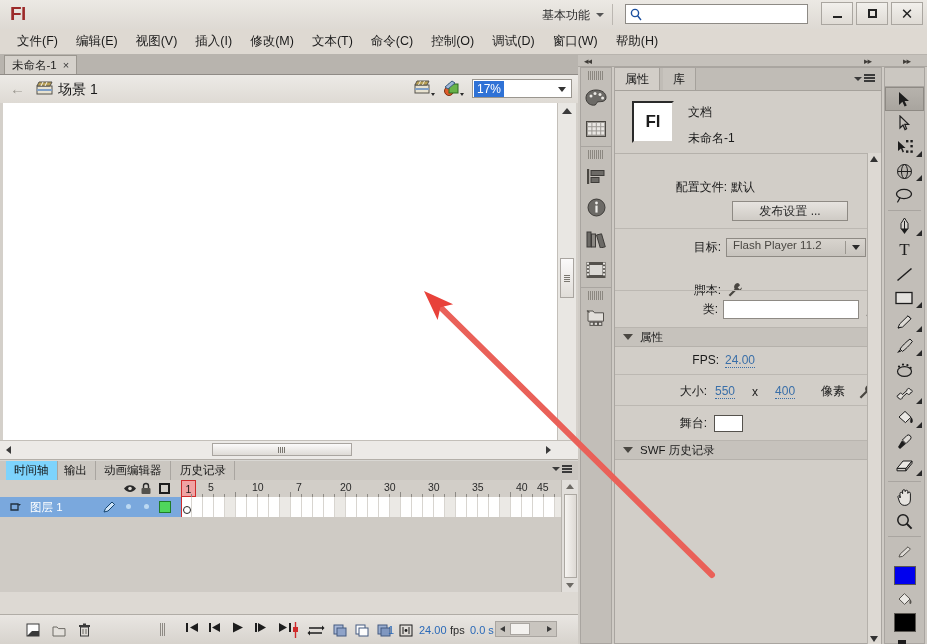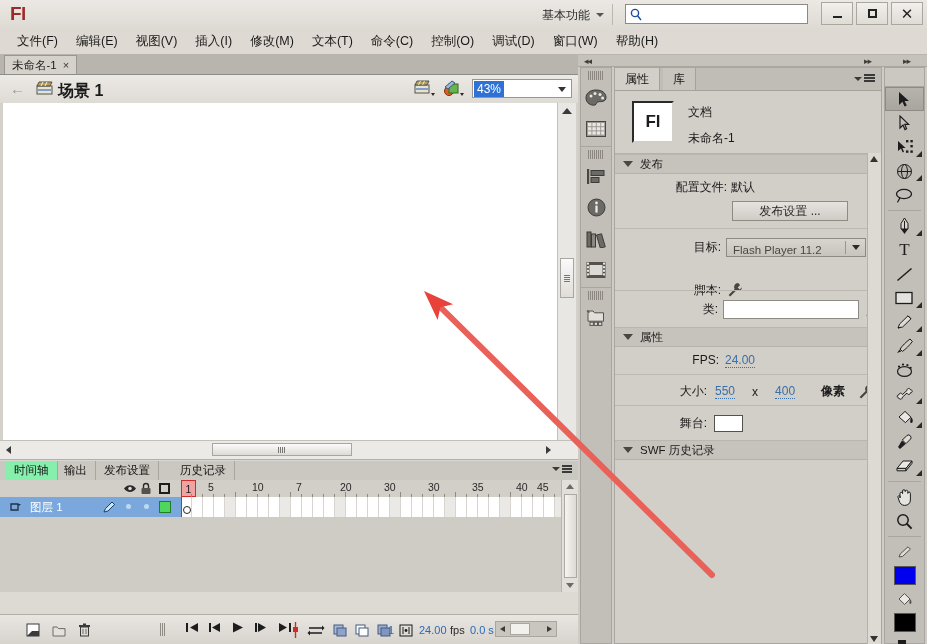--- a/index.html
+++ b/index.html
@@ -47,21 +47,21 @@
   .doctab{position:absolute;left:4px;top:0;height:19px;background:#d5d1cb;
     border:1px solid #9a968f;border-bottom:none;box-sizing:border-box;
     display:flex;align-items:center;gap:6px;padding:0 7px;font-size:11.5px;color:#1a1a1a;}
   .doctab .x{font-size:11px;color:#3a3a3a;}
 
   
   .editbar{position:absolute;left:0;top:75px;width:578px;height:28px;
     background:linear-gradient(#eceae6,#dedad4);border-bottom:1px solid #a9a5a0;}
   .backarrow{position:absolute;left:10px;top:6px;width:17px;height:15px;color:#9b9790;font-size:15px;line-height:15px;}
   .scene-ico{position:absolute;left:36px;top:6px;width:18px;height:15px;}
-  .scene-label{position:absolute;left:58px;top:6px;font-size:16px;color:#1a1a1a;font-weight:bold;}
+  .scene-label{position:absolute;left:58px;top:6px;font-size:14px;color:#1a1a1a;}
   .eb-ico1{position:absolute;left:414px;top:5px;width:26px;height:19px;}
   .eb-ico2{position:absolute;left:443px;top:5px;width:26px;height:19px;}
   .zoombox{position:absolute;left:472px;top:4px;width:100px;height:19px;
     background:#fff;border:1px solid #9a968f;box-sizing:border-box;}
   .zoomval{position:absolute;left:1px;top:1px;background:#2f72d6;color:#fff;
     font-size:12px;padding:1px 3px;}
   .zoomcaret{position:absolute;right:5px;top:7px;width:0;height:0;
     border-left:4px solid transparent;border-right:4px solid transparent;border-top:5px solid #333;}
 
   
@@ -88,21 +88,21 @@
     display:flex;align-items:center;justify-content:center;}
   .h-grip .lines{width:8px;height:6px;
     background:repeating-linear-gradient(90deg,#7a7770 0 1px,transparent 1px 2px);}
 
   
   .tl-tabbar{position:absolute;left:0;top:461px;width:578px;height:19px;
     background:#cbc7c1;border-bottom:1px solid #a5a19b;}
   .tl-tab{position:absolute;top:0;height:19px;box-sizing:border-box;
     display:flex;align-items:center;padding:0 8px;font-size:11.5px;color:#141414;
     border-right:1px solid #a9a5a0;}
-  .tl-tab.active{background:#86efac;}
+  .tl-tab.active{background:#7dd3fc;}
   .tl-menu{position:absolute;right:6px;top:4px;display:flex;align-items:center;gap:2px;}
   .tl-menu .tri{width:0;height:0;border-left:4px solid transparent;border-right:4px solid transparent;border-top:4px solid #3a3a3a;}
   .tl-menu .bars{width:10px;height:8px;background:repeating-linear-gradient(#3a3a3a 0 1.5px,transparent 1.5px 3px);}
 
   .tl-body{position:absolute;left:0;top:480px;width:578px;height:134px;background:#ddd9d3;}
   .layer-head{position:absolute;left:0;top:0;width:181px;height:17px;background:#d2cec8;border-bottom:1px solid #b0aca6;}
   .lh-eye{position:absolute;left:123px;top:3px;}
   .lh-lock{position:absolute;left:140px;top:2px;}
   .lh-sq{position:absolute;left:159px;top:3px;width:11px;height:11px;border:2px solid #1d1d1d;box-sizing:border-box;}
   .frame-ruler{position:absolute;left:181px;top:0;width:380px;height:17px;
@@ -183,21 +183,21 @@
   .sect-head{position:absolute;left:0;width:266px;height:18px;background:#c6c2bc;
     border-top:1px solid #b9b5af;border-bottom:1px solid #b5b1ab;display:flex;align-items:center;}
   .sect-head .tri{width:0;height:0;margin-left:8px;border-left:5px solid transparent;
     border-right:5px solid transparent;border-top:6px solid #4a4742;}
   .sect-head .lbl{margin-left:7px;font-size:11.5px;color:#1a1a1a;}
   .prow{position:absolute;left:0;width:266px;display:flex;align-items:center;}
   .plabel{font-size:12px;color:#1a1a1a;text-align:right;}
   .pbtn{background:linear-gradient(#e6e3df,#cfcbc5);border:1px solid #8e8a84;box-sizing:border-box;
     display:flex;align-items:center;justify-content:center;font-size:12px;color:#2a2a2a;}
   .pselect{background:linear-gradient(#d8d4ce,#c7c3bd);border:1px solid #8e8a84;box-sizing:border-box;
-    display:flex;align-items:flex-end;font-size:11.5px;color:#4a4742;padding-left:6px;position:relative;}
+    display:flex;align-items:flex-start;font-size:11.5px;color:#4a4742;padding-left:6px;position:relative;}
   .pselect .sep{position:absolute;right:19px;top:2px;bottom:2px;width:1px;background:#9a968f;}
   .pselect .arw{position:absolute;right:5px;top:50%;margin-top:-2px;width:0;height:0;
     border-left:4px solid transparent;border-right:4px solid transparent;border-top:5px solid #2a2a2a;}
   .ptext{background:#fff;border:1px solid #8e8a84;box-sizing:border-box;}
   .plink{color:#3a6fa8;font-size:12px;border-bottom:1px dotted #3a6fa8;cursor:pointer;}
   .swatch{background:#fff;border:1px solid #55524d;box-sizing:border-box;}
   .pp-vscroll{position:absolute;right:0;top:85px;width:13px;height:492px;background:#ddd9d3;border-left:1px solid #b5b1ab;}
   .pp-vscroll .up{position:absolute;left:2px;top:3px;width:0;height:0;border-left:4px solid transparent;border-right:4px solid transparent;border-bottom:6px solid #333;}
   .pp-vscroll .dn{position:absolute;left:2px;bottom:3px;width:0;height:0;border-left:4px solid transparent;border-right:4px solid transparent;border-top:6px solid #333;}
 
@@ -289,21 +289,21 @@
       <path d="M17 13 l4 0 l-2 3 z" fill="#2a2a2a"></path>
     </svg>
     <svg class="eb-ico2" viewBox="0 0 26 19">
       <circle cx="6" cy="11" r="4.5" fill="#e05b2a" stroke="#7a3113"></circle>
       <rect x="6" y="4" width="9" height="9" fill="#68b34a" stroke="#2f6b22"></rect>
       <path d="M2 7 L9 1 L12 3 L5 9 Z" fill="#9fb7d6" stroke="#3a5b80"></path>
       <path d="M17 13 l4 0 l-2 3 z" fill="#2a2a2a"></path>
     </svg>
 
     <div class="zoombox">
-      <span class="zoomval">43%</span>
+      <span class="zoomval">17%</span>
       <span class="zoomcaret"></span>
     </div>
   </div>
 
   <div class="stage-wrap">
     <div class="stage-area"></div>
     <div class="v-scroll">
       <div class="up"></div>
       <div class="v-grip">
         <div class="lines"></div>
@@ -315,21 +315,21 @@
     <div class="lf"></div>
     <div class="h-grip">
       <div class="lines"></div>
     </div>
     <div class="rt"></div>
   </div>
 
   <div class="tl-tabbar">
     <div class="tl-tab active" style="left:6px;">时间轴</div>
     <div class="tl-tab" style="left:56px;">输出</div>
-    <div class="tl-tab" style="left:96px;">发布设置</div>
+    <div class="tl-tab" style="left:96px;">动画编辑器</div>
     <div class="tl-tab" style="left:172px;">历史记录</div>
     <div class="tl-menu">
       <span class="tri"></span>
       <span class="bars"></span>
     </div>
   </div>
 
   <div class="tl-body">
 
     <div class="layer-head">
@@ -640,24 +640,20 @@
           <span class="bars"></span>
         </div>
       </div>
 
       <div class="doc-header">
         <div class="fl-thumb">Fl</div>
         <div class="doc-type">文档</div>
         <div class="doc-name">未命名-1</div>
       </div>
 
-      <div class="sect-head" style="top:86px;">
-        <span class="tri"></span>
-        <span class="lbl">发布</span>
-      </div>
 
       <div class="prow" style="top:110px;height:18px;">
         <span class="plabel" style="width:112px;">配置文件:</span>
         <span style="margin-left:4px;font-size:12px;">默认</span>
       </div>
       <div class="prow" style="top:133px;height:20px;">
         <span class="pbtn" style="margin-left:117px;width:116px;height:20px;">发布设置 ...</span>
       </div>
 
       <div style="position:absolute;left:0;top:160px;width:266px;height:1px;background:#bcb8b2;"></div>
@@ -699,21 +695,21 @@
         <span class="plink" style="margin-left:6px;">24.00</span>
       </div>
 
       <div style="position:absolute;left:0;top:306px;width:266px;height:1px;background:#bcb8b2;"></div>
 
       <div class="prow" style="top:314px;height:19px;">
         <span class="plabel" style="width:92px;">大小:</span>
         <span class="plink" style="margin-left:8px;">550</span>
         <span style="margin-left:17px;font-size:12px;">x</span>
         <span class="plink" style="margin-left:17px;">400</span>
-        <span style="margin-left:26px;font-size:12px;font-weight:bold;">像素</span>
+        <span style="margin-left:26px;font-size:12px;">像素</span>
         <svg width="16" height="16" viewBox="0 0 16 16" style="margin-left:13px;">
           <path d="M11 1 a4 4 0 0 0 -3.4 6 L1.6 13 l1.6 1.6 L9.2 8.6 A4 4 0 0 0 15 5.2 l-2.3 2.3 l-2-2 L13 3.2 A4 4 0 0 0 11 1 Z" fill="#4a4742"></path>
         </svg>
       </div>
 
       <div style="position:absolute;left:0;top:337px;width:266px;height:1px;background:#bcb8b2;"></div>
 
       <div class="prow" style="top:345px;height:20px;">
         <span class="plabel" style="width:92px;">舞台:</span>
         <span class="swatch" style="margin-left: 7px; width: 29px; height: 17px; background: rgb(255, 255, 255);"></span>

